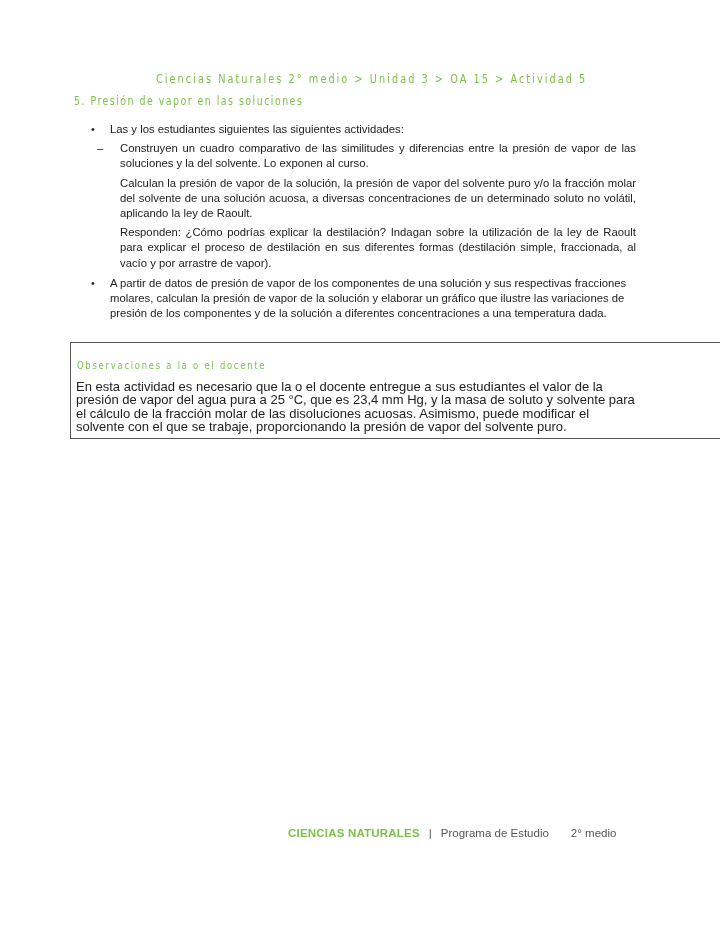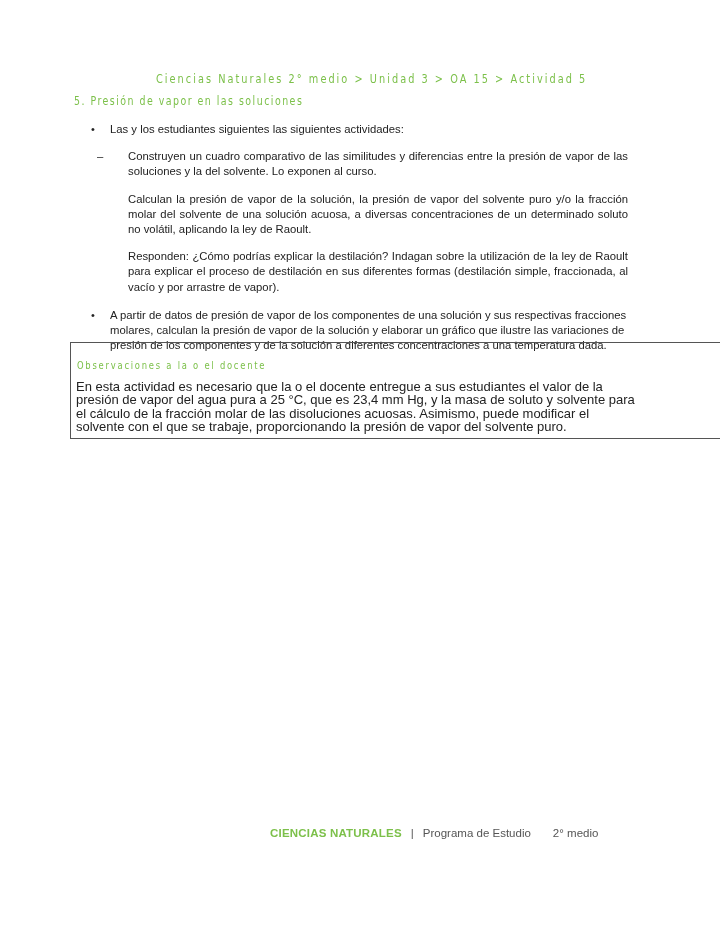--- a/index.html
+++ b/index.html
@@ -18,39 +18,39 @@
       font-family: "DejaVu Sans", sans-serif; transform: scaleX(0.82); transform-origin: left top;
     }
     .content {
       position: absolute; left: 90px; top: 122px; width: 550px;
       font-size: 11.3px; line-height: 15.2px; color: #222;
     }
     .bullet { position: relative; padding-left: 20px; }
     .bullet .dot { position: absolute; left: 1px; top: 0; font-size: 11px; }
     .sub { position: relative; padding-left: 26px; text-align: justify; }
     .sub .dash { position: absolute; left: 7px; top: 0; }
-    .sub p { margin: 12px; text-align: justify; }
+    .sub p { margin: 4px; text-align: justify; }
     .bullet p { margin: 0; }
     .gap { height: 1px; }
 
     .obs-box {
       position: absolute; left: 70px; top: 342px; width: 659px; height: 97px;
       border: 1.5px solid #555; box-sizing: border-box;
     }
     .obs-title {
       position: absolute; left: 6px; top: 16px;
       font-size: 10.5px; letter-spacing: 2.2px; color: #7cc04a; white-space: nowrap;
       font-family: "DejaVu Sans", sans-serif; transform: scaleX(0.8); transform-origin: left top;
     }
     .obs-text {
       position: absolute; left: 5px; top: 37px; width: 560px;
       font-size: 13px; line-height: 13.4px; color: #222;
     }
     .footer {
-      position: absolute; left: 270px; top: 827px; white-space: nowrap;
+      position: absolute; left: 288px; top: 827px; white-space: nowrap;
       font-size: 11.5px; color: #555;
     }
     .footer .subject { color: #7cc04a; font-weight: bold; letter-spacing: 0.2px; }
     .footer .sep { margin: 0 9px; color: #555; }
     .footer .level { margin-left: 22px; }
   </style>
 </head>
 <body>
 
 <div class="breadcrumb">Ciencias Naturales 2° medio &gt; Unidad 3 &gt; OA 15 &gt; Actividad 5</div>

